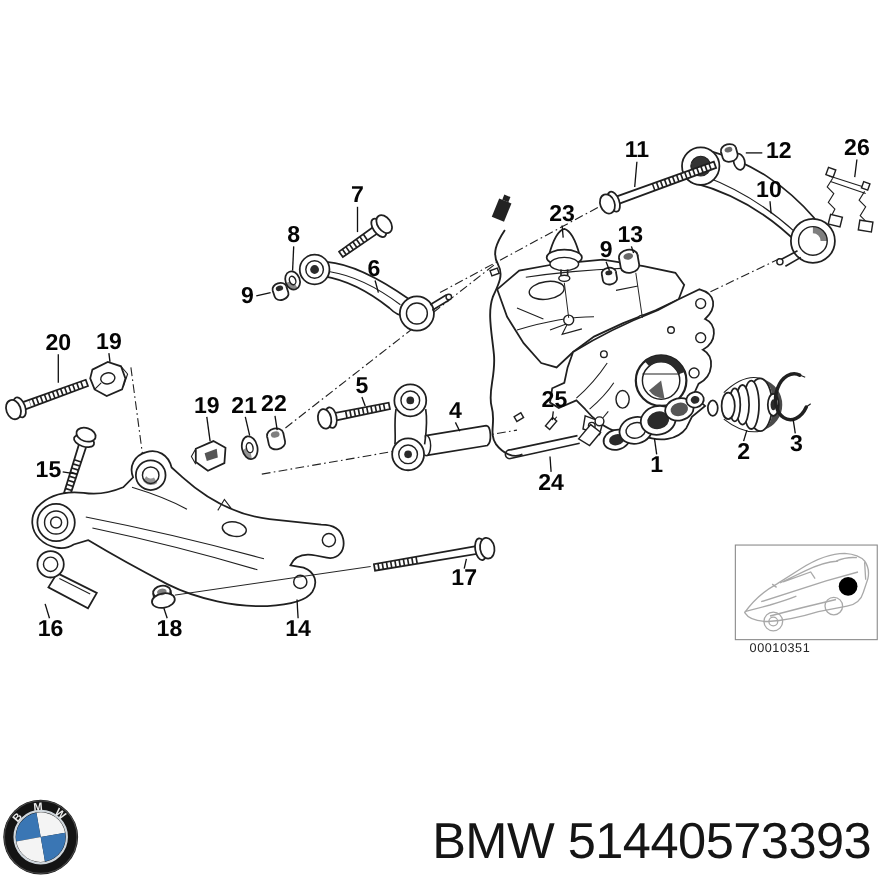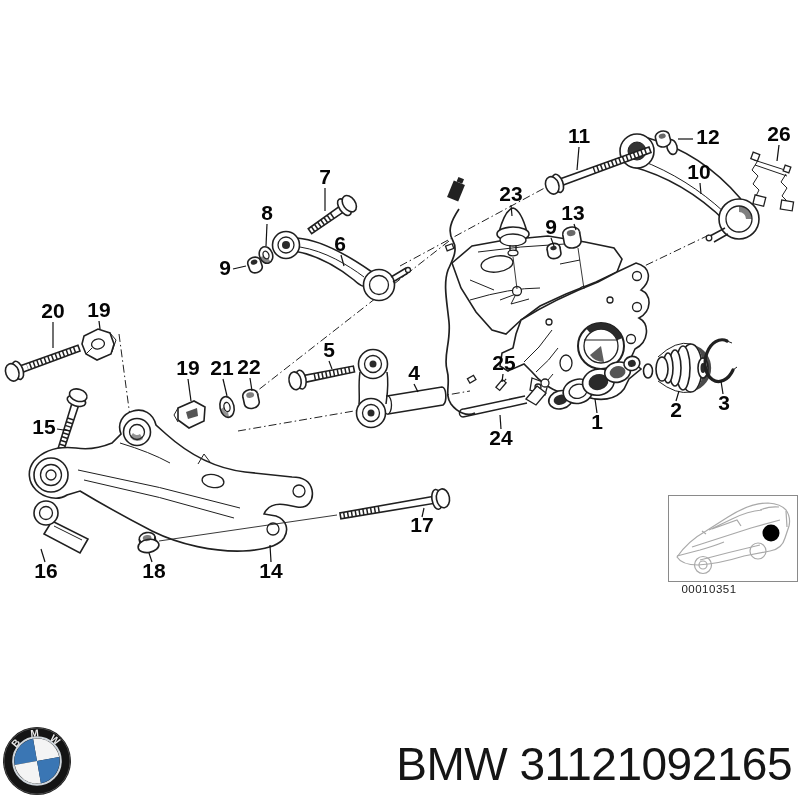--- a/index.html
+++ b/index.html
@@ -360,15 +360,15 @@
     <path d="M36,35 L13.8,38.9 A22.5,22.5 0 0 0 39.9,57.2 Z" fill="#f4f4f4"></path>
     <path d="M36,35 L39.9,57.2 A22.5,22.5 0 0 0 58.2,31.1 Z" fill="#3a76b4"></path>
   </g>
   <g>
     <text class="logoletter" x="14.6" y="17.0" transform="rotate(-50 14.6 17.0)" dy="3.5">B</text>
     <text class="logoletter" x="33.6" y="7.1" transform="rotate(-5 33.6 7.1)" dy="3.5">M</text>
     <text class="logoletter" x="54.0" y="13.6" transform="rotate(40 54.0 13.6)" dy="3.5">W</text>
   </g>
 </svg>
 
-<div class="partnum">BMW 31121092165</div>
+<div class="partnum">BMW 51440573393</div>
 
 </div>
 
 </body></html>

